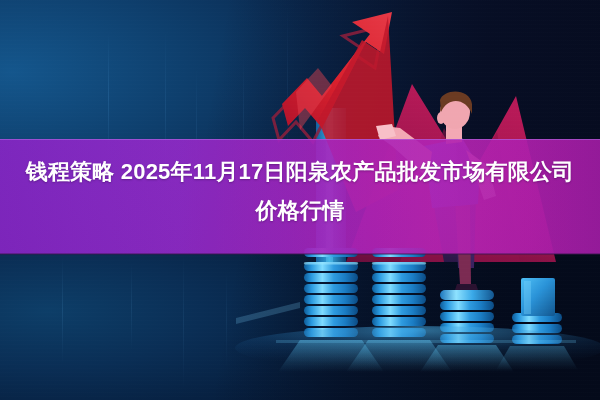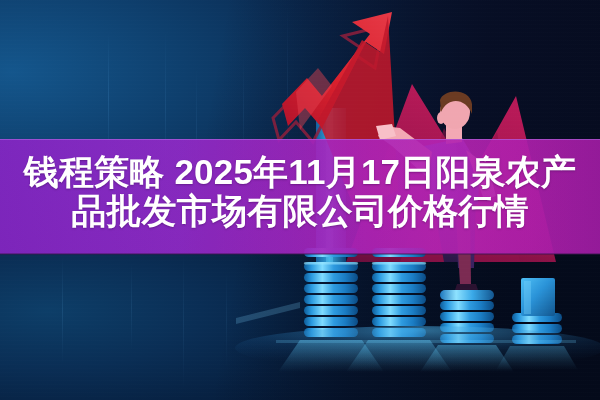--- a/index.html
+++ b/index.html
@@ -137,21 +137,21 @@
   }
 
   .headline {
     position: absolute;
     left: 0; right: 0;
     top: 152px;
     padding: 0 22px;
     box-sizing: border-box;
     text-align: center;
     color: #ffffff;
-    font-size: 35px;
+    font-size: 22px;
     font-weight: bold;
     line-height: 39px;
     letter-spacing: .2px;
     text-shadow: 0 1px 2px rgba(40,0,60,.35);
     white-space: normal;
   }
 </style>
 </head>
 <body>
 

